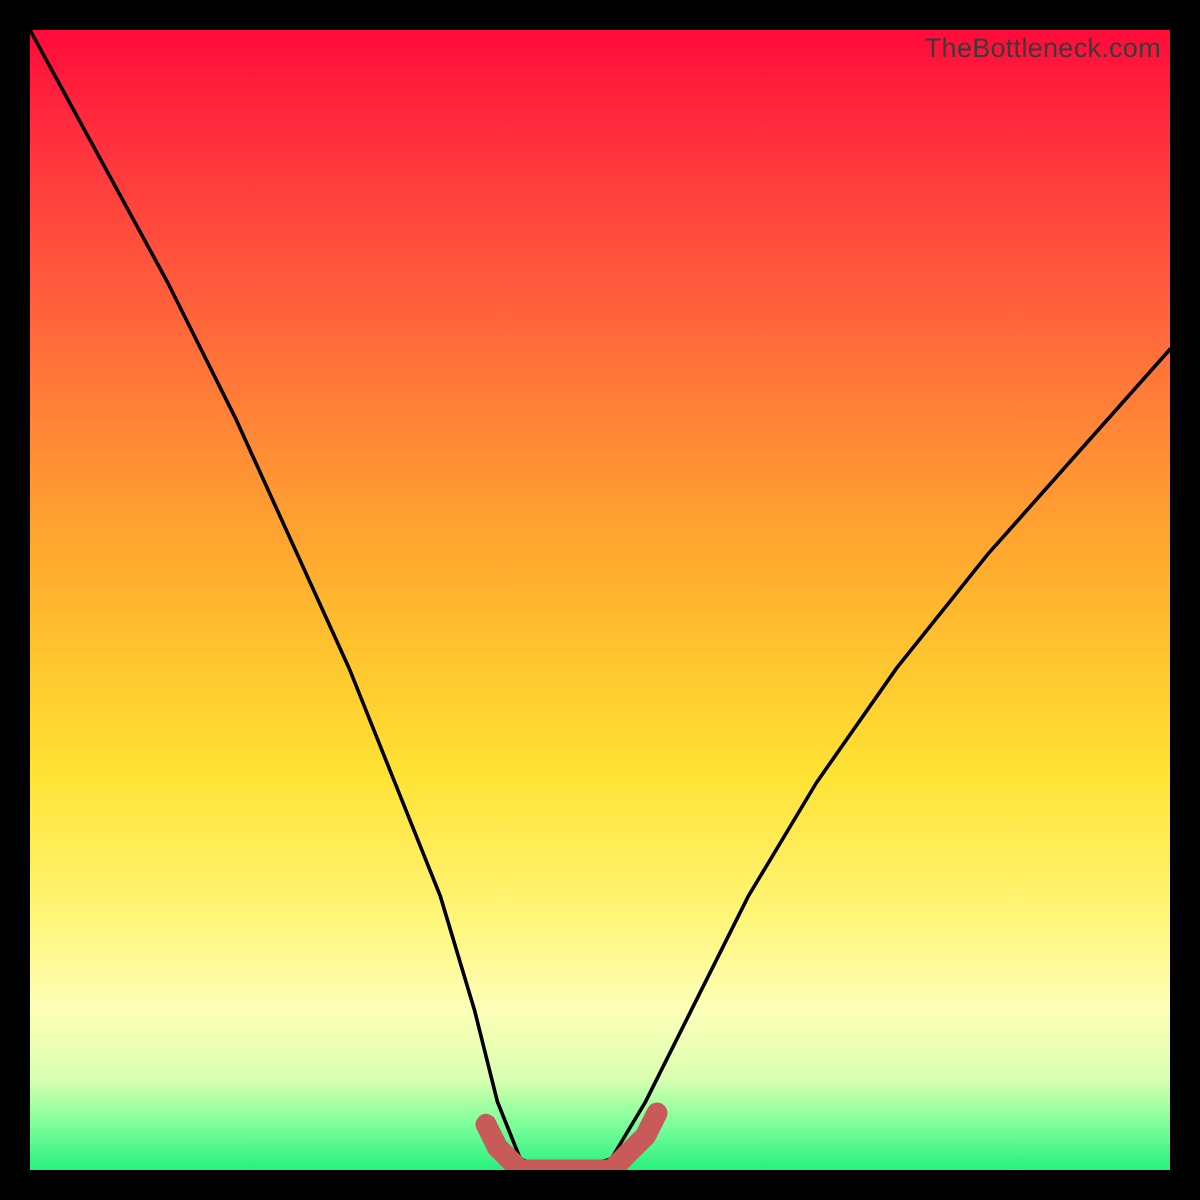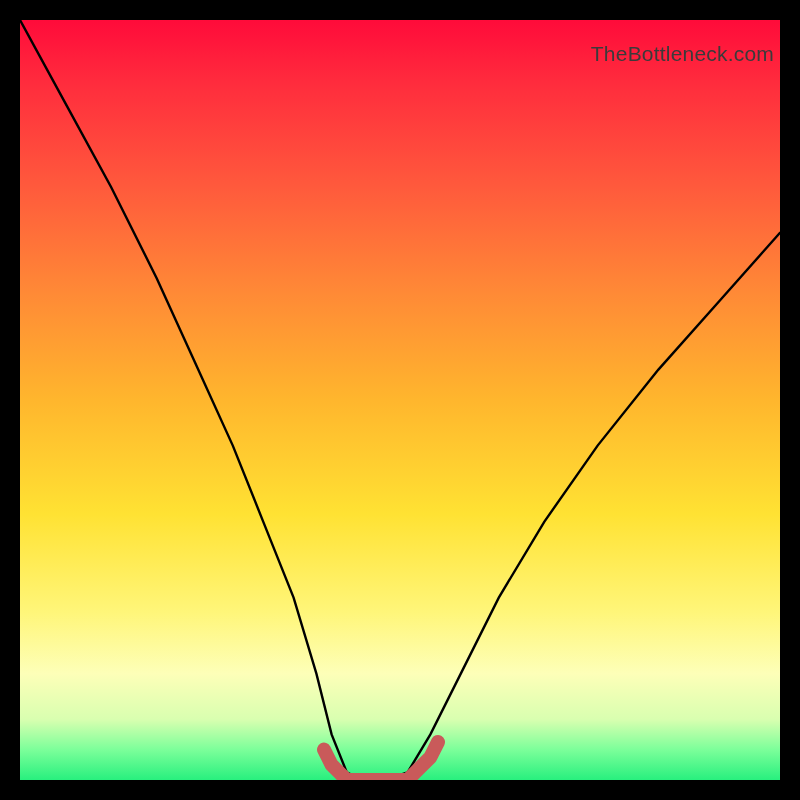--- a/index.html
+++ b/index.html
@@ -37,25 +37,24 @@
       #d9ffb0 92%,
       #7cff9a 96%,
       #28f07e 100%
     );
   }
   .watermark {
     position: absolute;
     top: 2px;
     right: 6px;
     color: #3b3b3b;
-    font-size: 21px;
+    font-size: 18px;
     font-weight: 500;
     letter-spacing: 0.2px;
     z-index: 3;
-    margin-top: 20px;
   }
   svg.curves {
     position: absolute;
     left: 0;
     top: 0;
     width: 100%;
     height: 100%;
     z-index: 2;
   }
 </style>

